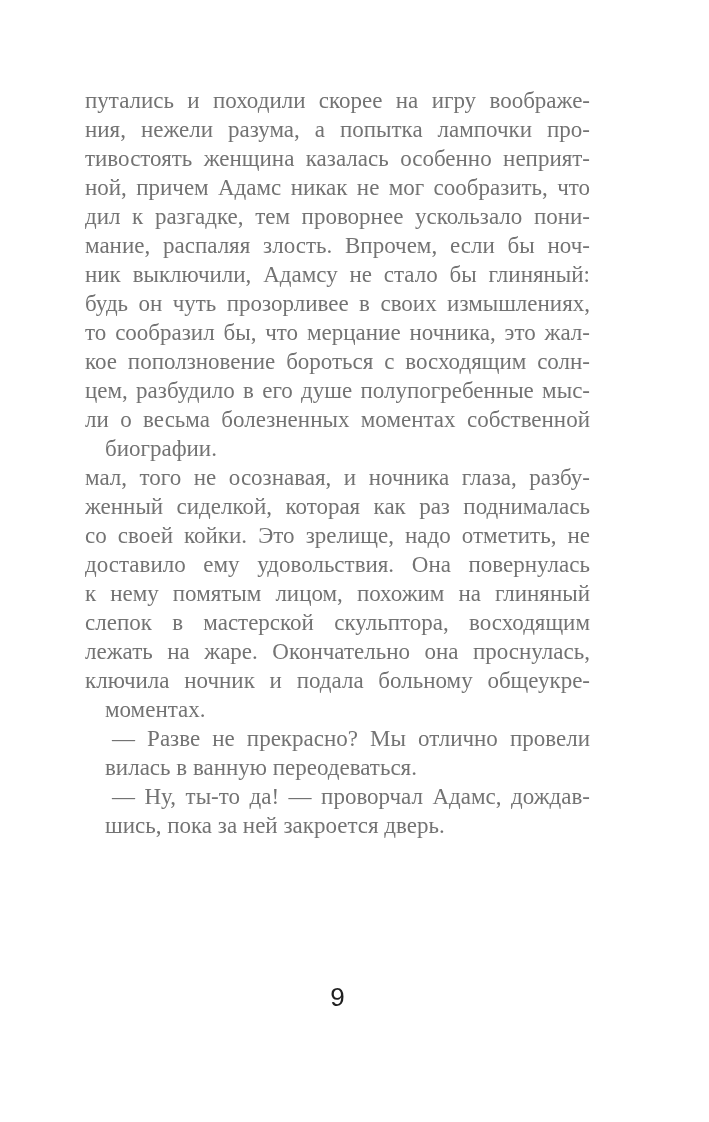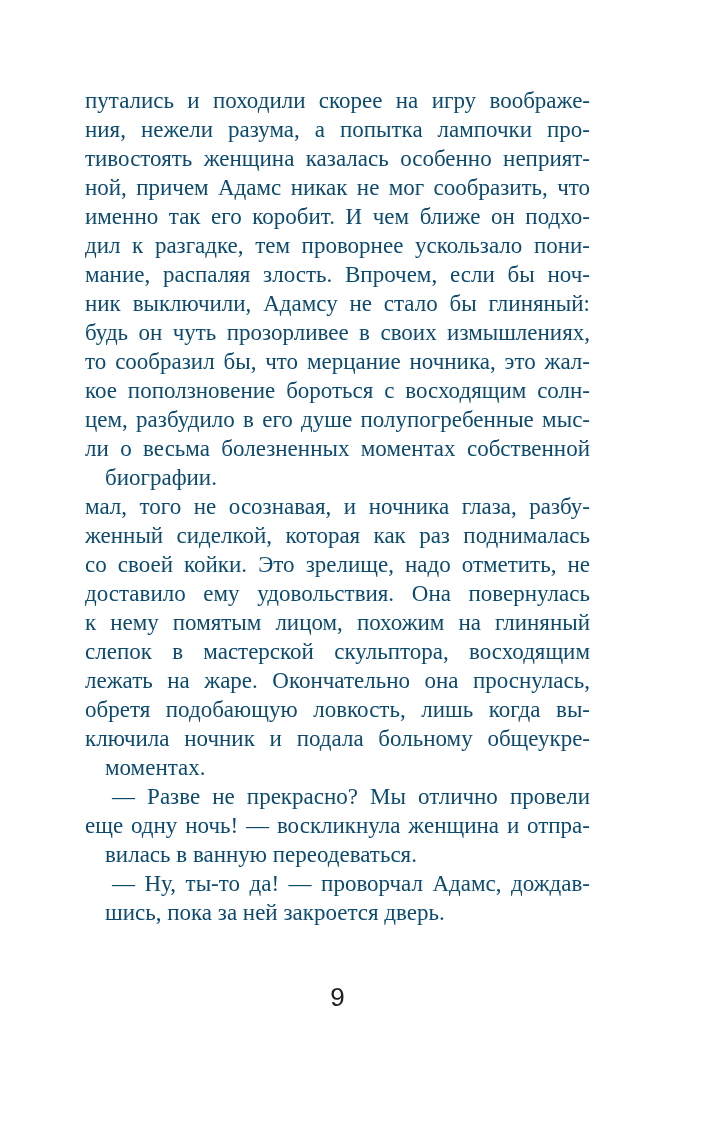--- a/index.html
+++ b/index.html
@@ -16,21 +16,21 @@
   .scan-page {
     position: absolute;
     inset: 0;
     background: #ffffff;
   }
   .text-block {
     position: absolute;
     left: 85px;
     top: 86px;
     width: 505px;
-    color: #0c4a6e;
+    color: #737373;
     font-family: "Liberation Serif", "DejaVu Serif", serif;
     font-size: 23px;
     line-height: 29px;
   }
   .line {
     height: 29px;
     overflow: hidden;
     text-align: justify;
     text-align-last: justify;
   }
@@ -55,40 +55,37 @@
 </style>
 </head>
 <body>
 
 <div class="scan-page">
   <div class="text-block" id="text-block">
       <div class="line">путались и походили скорее на игру воображе-</div>
       <div class="line">ния, нежели разума, а попытка лампочки про-</div>
       <div class="line">тивостоять женщина казалась особенно неприят-</div>
       <div class="line">ной, причем Адамс никак не мог сообразить, что</div>
-      <div class="line">именно так его коробит. И чем ближе он подхо-</div>
       <div class="line">дил к разгадке, тем проворнее ускользало пони-</div>
       <div class="line">мание, распаляя злость. Впрочем, если бы ноч-</div>
       <div class="line">ник выключили, Адамсу не стало бы глиняный:</div>
       <div class="line">будь он чуть прозорливее в своих измышлениях,</div>
       <div class="line">то сообразил бы, что мерцание ночника, это жал-</div>
       <div class="line">кое поползновение бороться с восходящим солн-</div>
       <div class="line">цем, разбудило в его душе полупогребенные мыс-</div>
       <div class="line">ли о весьма болезненных моментах собственной</div>
       <div class="line last">биографии.</div>
       <div class="line">мал, того не осознавая, и ночника глаза, разбу-</div>
       <div class="line">женный сиделкой, которая как раз поднималась</div>
       <div class="line">со своей койки. Это зрелище, надо отметить, не</div>
       <div class="line">доставило ему удовольствия. Она повернулась</div>
       <div class="line">к нему помятым лицом, похожим на глиняный</div>
       <div class="line">слепок в мастерской скульптора, восходящим</div>
       <div class="line">лежать на жаре. Окончательно она проснулась,</div>
-      <div class="line">обретя подобающую ловкость, лишь когда вы-</div>
       <div class="line">ключила ночник и подала больному общеукре-</div>
       <div class="line last">моментах.</div>
       <div class="line indent">— Разве не прекрасно? Мы отлично провели</div>
-      <div class="line">еще одну ночь! — воскликнула женщина и отпра-</div>
       <div class="line last">вилась в ванную переодеваться.</div>
       <div class="line indent">— Ну, ты-то да! — проворчал Адамс, дождав-</div>
       <div class="line last">шись, пока за ней закроется дверь.</div>
     </div>
   <div class="folio">9</div>
 </div>
 
 </body></html>

